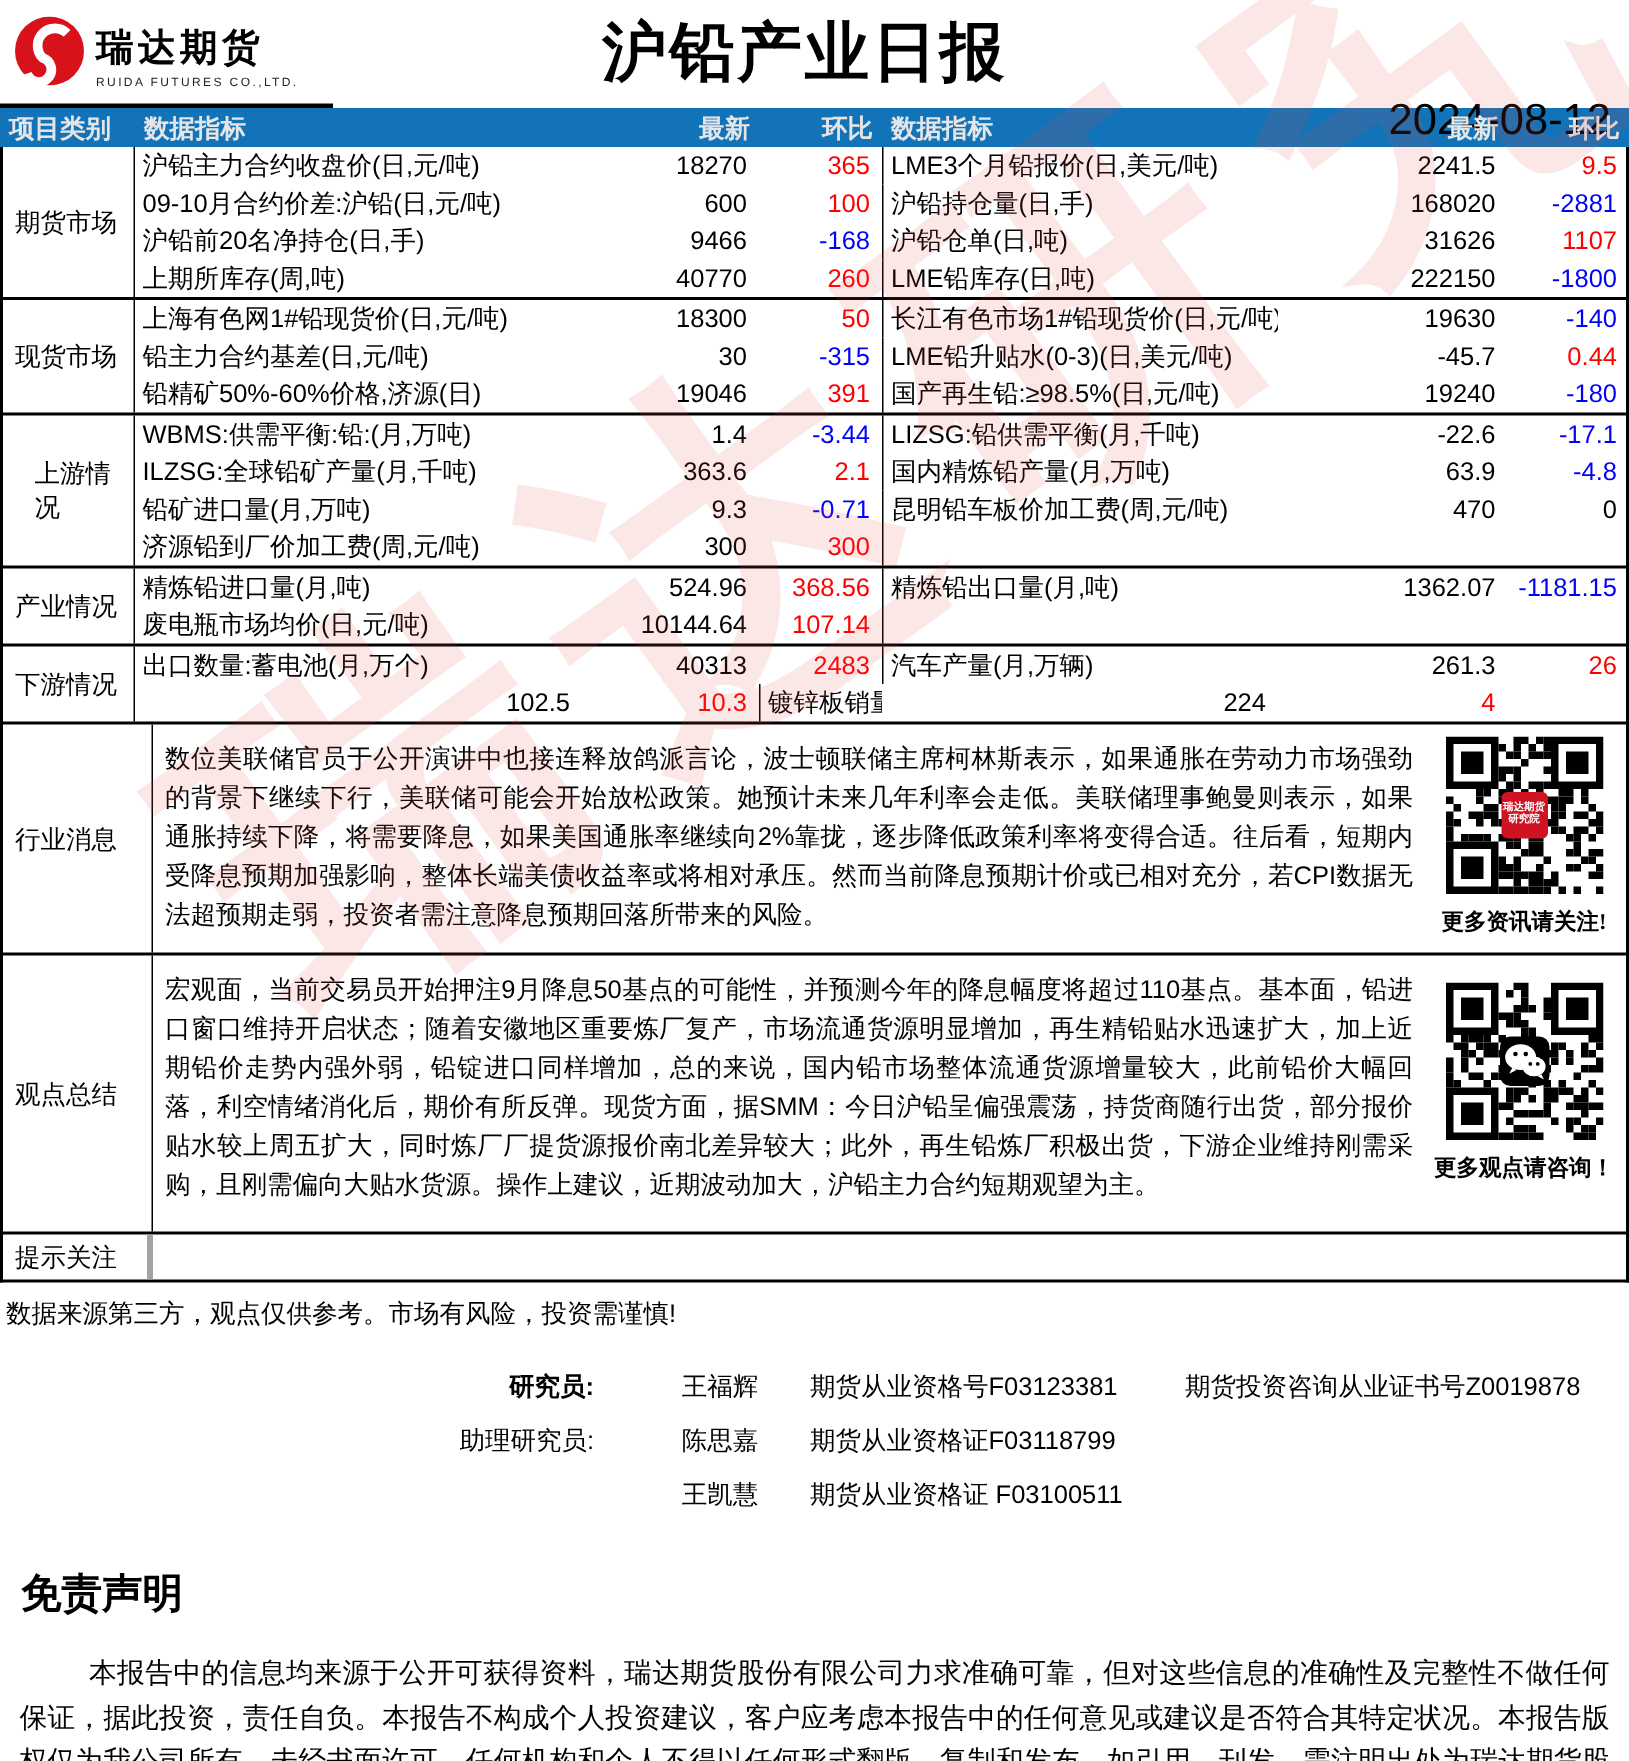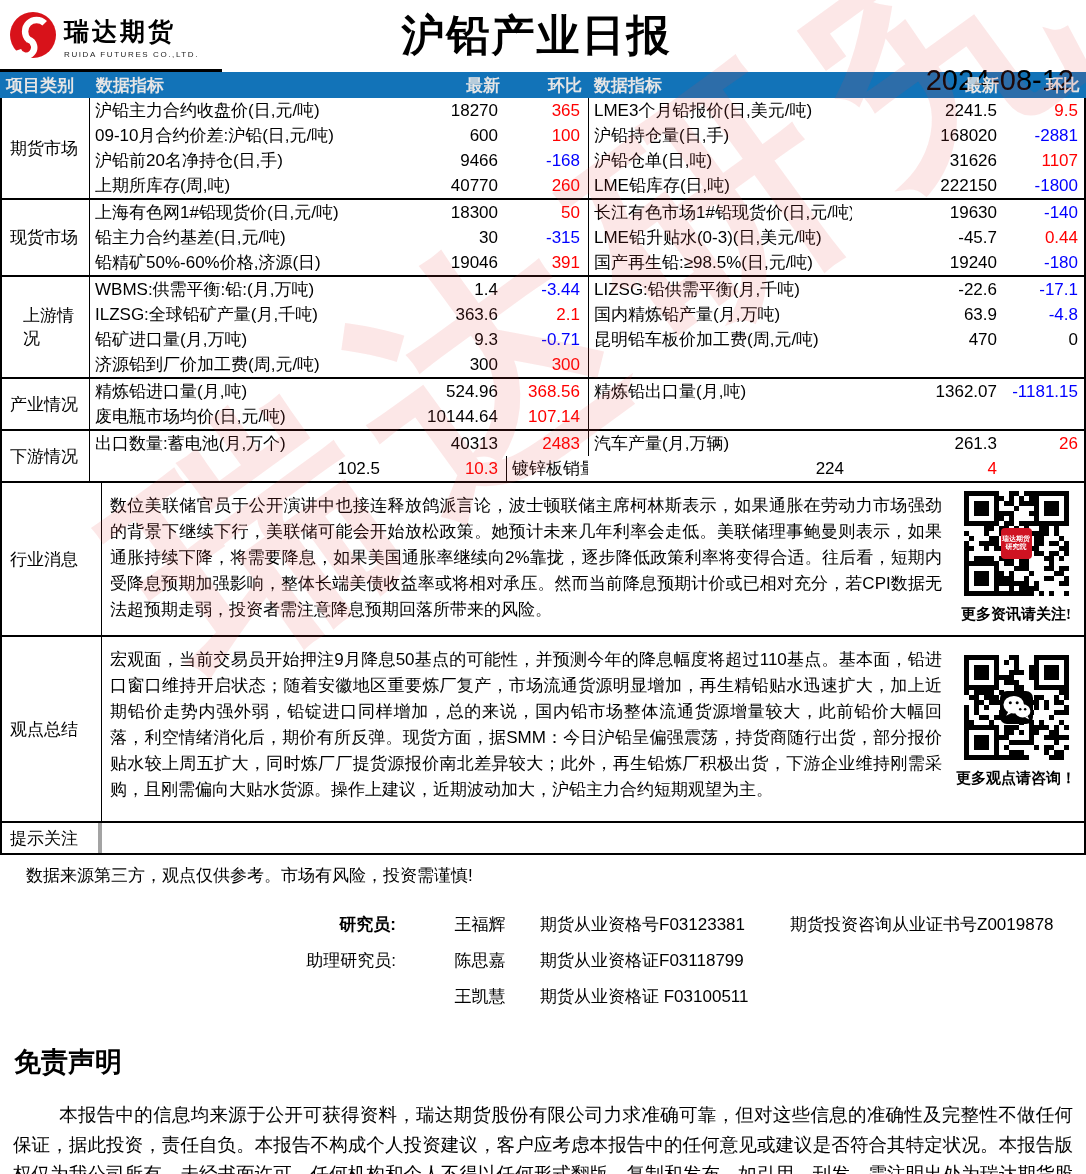--- a/index.html
+++ b/index.html
@@ -49,21 +49,21 @@
     color:#fff; font-size:7px; line-height:8px; text-align:center; padding-top:7px; font-weight:bold;
   }
   .qr-logo-wx {
     position:absolute; left:36px; top:36px; width:33px; height:33px; background:#000; border-radius:7px;
     display:flex; align-items:center; justify-content:center;
   }
   .qr-caption { margin-top:9px; font-size:15px; font-family:"Liberation Serif","DejaVu Serif",serif; font-weight:bold; }
   .notice-row { display:flex; height:30px; }
   .notice-row .text-cat { border-right:4px solid #a3a3a3; }
   
-  .footnote { padding:9px 4px 0 4px; font-size:17px;margin-left:22px; }
+  .footnote { padding:9px 4px 0 4px; font-size:17px; }
   .researchers { margin-top:26px; display:grid; grid-template-columns:420px 120px 250px 1fr; row-gap:13px; font-size:17px; align-items:center; }
   .res-role { text-align:right; padding-right:24px; }
   .res-role.bold { font-weight:bold; }
   .res-name { text-align:center; }
   .disclaimer-title { margin:36px 0 0 14px; font-size:27px; font-weight:900; }
   .disclaimer-body { margin:20px 13px 0 13px; font-size:18.5px; line-height:29.5px; text-align:justify; text-indent:2.5em; }
   
   .watermark {
     position:absolute; left:70px; top:180px; width:900px; pointer-events:none; z-index:6;
     font-size:250px; font-weight:bold; color:rgba(233,70,70,0.13);

